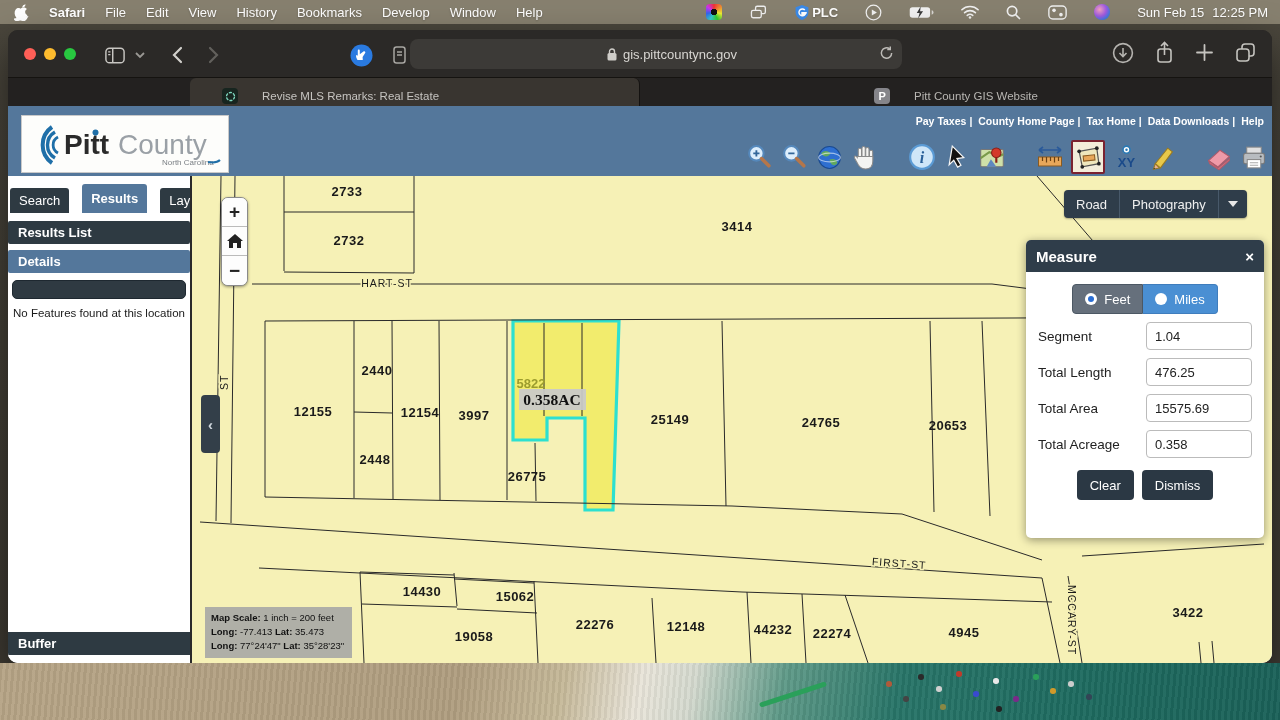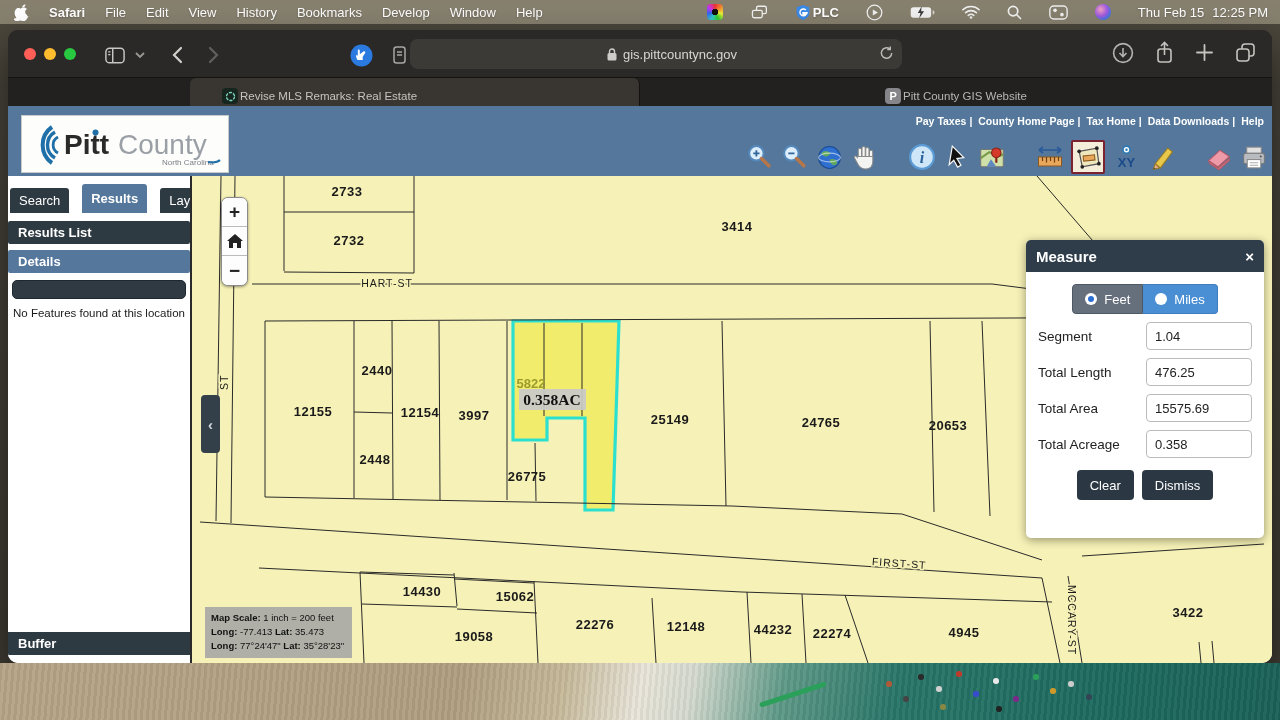--- a/index.html
+++ b/index.html
@@ -30,21 +30,21 @@
   .tl span{width:12px;height:12px;border-radius:50%;display:block;}
   .tl-r{background:#ff5f57;} .tl-y{background:#febc2e;} .tl-g{background:#28c840;}
   .ch-ic{position:absolute;top:12px;display:flex;align-items:center;justify-content:center;width:26px;height:26px;}
   .urlfield{position:absolute;left:402px;top:9px;width:492px;height:30px;background:#3c3a37;
     border-radius:8px;display:flex;align-items:center;justify-content:center;gap:6px;
     color:#d8d6d2;font-size:13px;padding-left:32px;}
   .url-reload{position:absolute;right:8px;top:6px;}
   .ch-right{position:absolute;right:16px;top:11px;display:flex;gap:21px;align-items:center;}
   
   .tabbar{position:relative;height:28px;background:#232120;display:flex;}
-  .tab{display:flex;align-items:center;gap:2px;font-size:11.5px;color:#c6c4c0;height:36px;}
+  .tab{display:flex;align-items:center;gap:24px;font-size:11.5px;color:#c6c4c0;height:36px;}
   .tab1{width:450px;margin-left:182px;background:#393530;border-radius:6px 6px 0 0;
     padding-left:32px;border-right:1px solid #141210;}
   .tab2{flex:1;justify-content:center;color:#b8b6b2;}
   .fav{width:16px;height:16px;border-radius:4px;display:flex;align-items:center;justify-content:center;flex:0 0 16px;}
   .fav-gpt{background:#17251f;}
   .fav-p{background:#85858a;color:#fff;font-size:11px;font-weight:bold;}
   
   .page{position:relative;height:557px;background:#fff;}
   .site-header{position:relative;height:70px;background:#54779b;}
   .logo-box{position:absolute;left:13px;top:9px;width:208px;height:58px;background:#fdfdfb;
@@ -191,21 +191,21 @@
       </span>
       <span class="mb-ic">
         <svg width="19" height="15" viewBox="0 0 22 17">
             <rect x="1" y="1" width="20" height="15" rx="4.5" fill="none" stroke="#f0f0f0" stroke-width="1.6"></rect>
             <circle cx="7" cy="6" r="2.1" fill="#f0f0f0"></circle>
             <circle cx="15" cy="11" r="2.1" fill="#f0f0f0"></circle>
           </svg>
       </span>
       <span class="mb-ic siri-orb"></span>
       <span class="clock">
-        <span>Thu Feb 15</span>
+        <span>Sun Feb 15</span>
         <span>12:25 PM</span>
       </span>
     </span>
   </div>
 
   <div class="window">
 
     <div class="chrome">
       <span class="tl">
         <span class="tl-r"></span>
@@ -503,20 +503,27 @@
             <div class="zbtn">
               <svg width="16" height="14" viewBox="0 0 16 14">
                   <path d="M8 0L0 7h2v7h4V9h4v5h4V7h2z" fill="#222"></path>
                 </svg>
             </div>
             <div class="zbtn">−</div>
           </div>
 
           <div class="collapse">‹</div>
 
+          <div class="basemap">
+            <span class="bseg">Road</span>
+            <span class="bseg">Photography</span>
+            <span class="bseg">
+                <span class="caret"></span>
+              </span>
+          </div>
 
           <div class="mpanel">
             <div class="mhead">
               <span>Measure</span>
               <span class="mclose">×</span>
             </div>
             <div class="mbody">
               <div class="units">
                 <span class="ubtn feet">
                   <span class="radio dot"></span>

